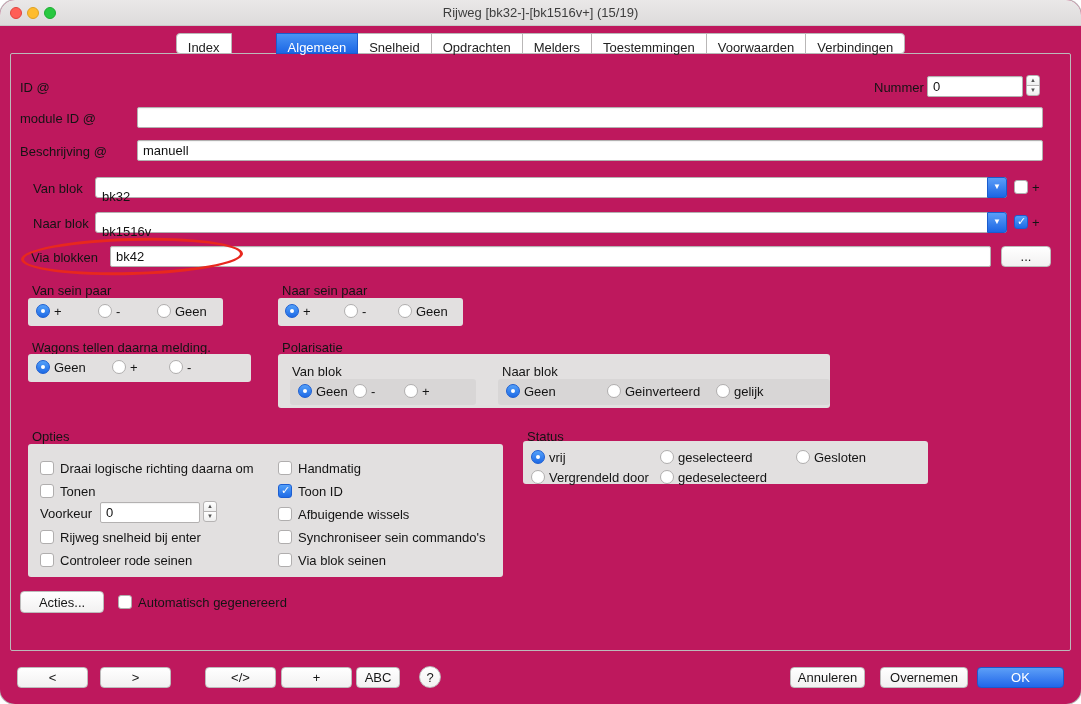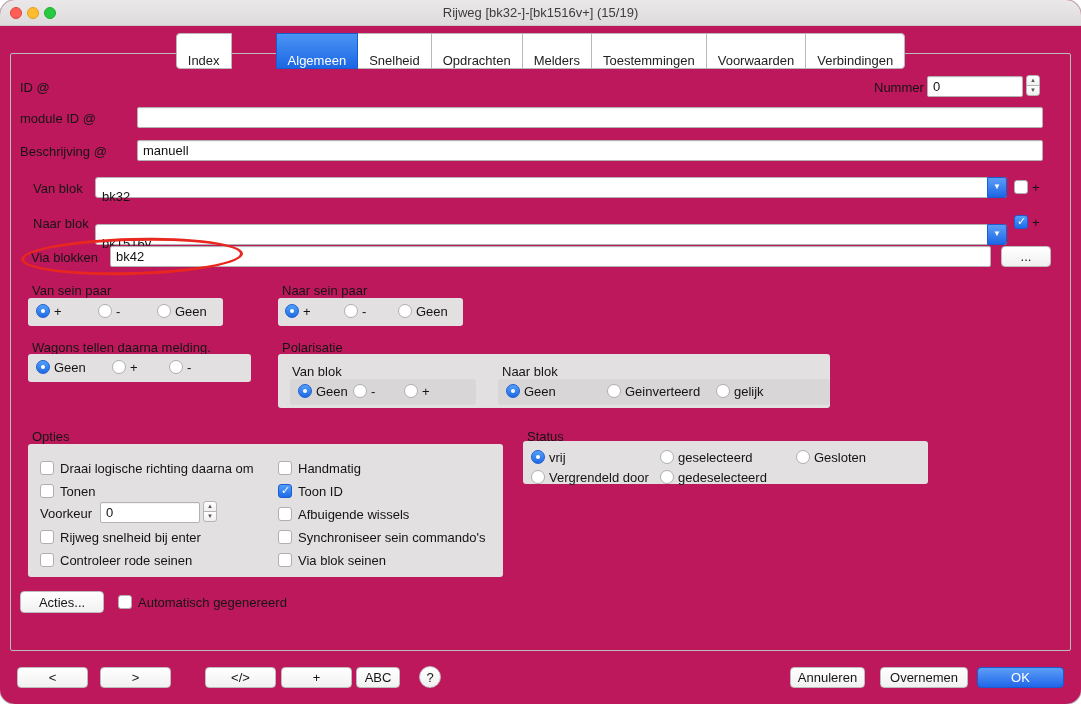--- a/index.html
+++ b/index.html
@@ -10,21 +10,21 @@
   
   .titlebar { position:absolute; left:0; top:0; width:100%; height:26px;
               background:linear-gradient(#eae8e8,#dddbdb); border-bottom:1px solid #c9c7c7; }
   .tl { position:absolute; top:7px; width:12px; height:12px; border-radius:50%; }
   .tl.red    { left:10px; background:#ff5f57; border:1px solid #e0443e; }
   .tl.yellow { left:27px; background:#febc2e; border:1px solid #dea123; }
   .tl.green  { left:44px; background:#28c840; border:1px solid #1ead32; }
   .title { width:100%; text-align:center; line-height:25px; color:#3d3d3d; }
   
   .tabs { position:absolute; left:0; top:33px; width:100%; display:flex; justify-content:center; z-index:3; }
-  .tab { height:21px; line-height:19px; padding:17px 11px; background:#ffffff;
+  .tab { height:21px; line-height:19px; padding:4px 11px; background:#ffffff;
          border:1px solid #b9b7b7; margin-left:-1px; color:#222; cursor:default; }
   .tab:first-child { border-radius:4px 0 0 4px; margin-left:0; }
   .tab:last-child  { border-radius:0 4px 4px 0; }
   .tab[data-on="true"] { background:linear-gradient(#4a94f4,#1c67e5); border-color:#1a5ccd; color:#fff; z-index:1;margin-left:44px; }
   
   .panel { position:absolute; left:10px; top:53px; width:1061px; height:598px;
            border:1px solid #bcbaba; border-radius:2px; }
   
   .lbl { position:absolute; white-space:nowrap; line-height:15px; }
   .lbl.r { text-align:left; }
@@ -104,21 +104,21 @@
 
   <div class="lbl" style="left:33px;top:181px">Van blok</div>
   <div class="combo" style="left:95px;top:177px;width:912px">
     <span class="txt">bk32</span>
     <span class="dbtn"></span>
   </div>
   <span class="cb" style="left:1014px;top:180px" data-on="false"></span>
   <div class="lbl" style="left:1032px;top:180px">+</div>
 
   <div class="lbl" style="left:33px;top:216px">Naar blok</div>
-  <div class="combo" style="left:95px;top:224px;width:912px">
+  <div class="combo" style="left:95px;top:212px;width:912px">
     <span class="txt">bk1516v</span>
     <span class="dbtn"></span>
   </div>
   <span class="cb" style="left:1014px;top:215px" data-on="true"></span>
   <div class="lbl" style="left:1032px;top:215px">+</div>
 
   <div class="lbl" style="left:31px;top:250px">Via blokken</div>
   <input class="field" style="left: 110px; top: 246px; width: 881px;" value="bk42">
   <button class="btn" style="left:1001px;top:246px;width:50px">...</button>
   <div class="ellipse"></div>

